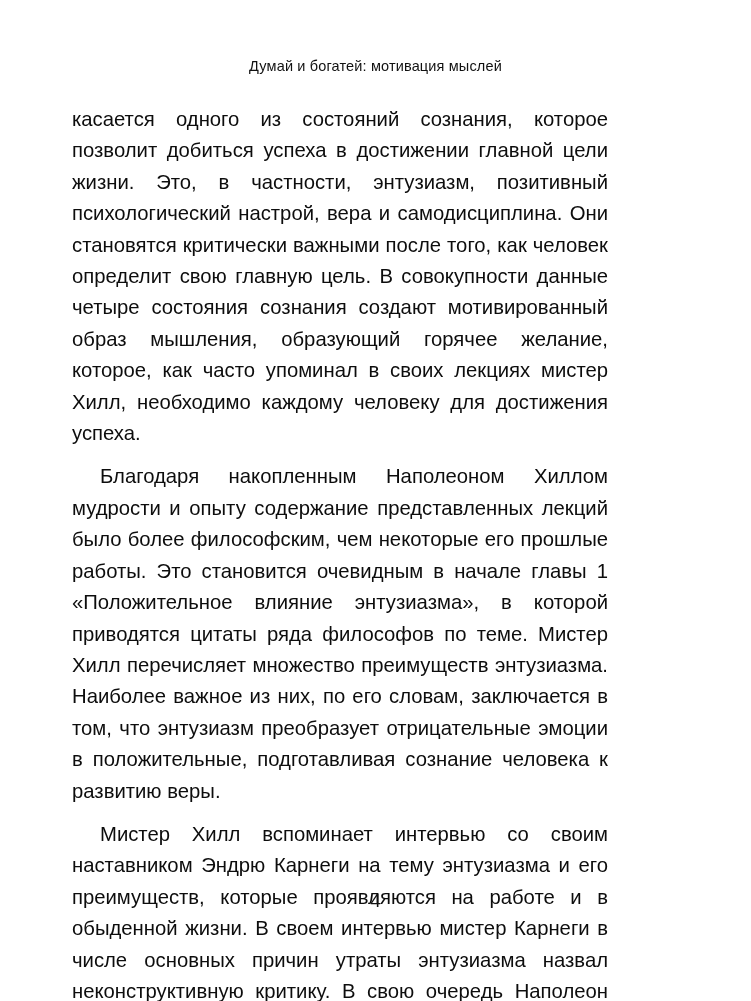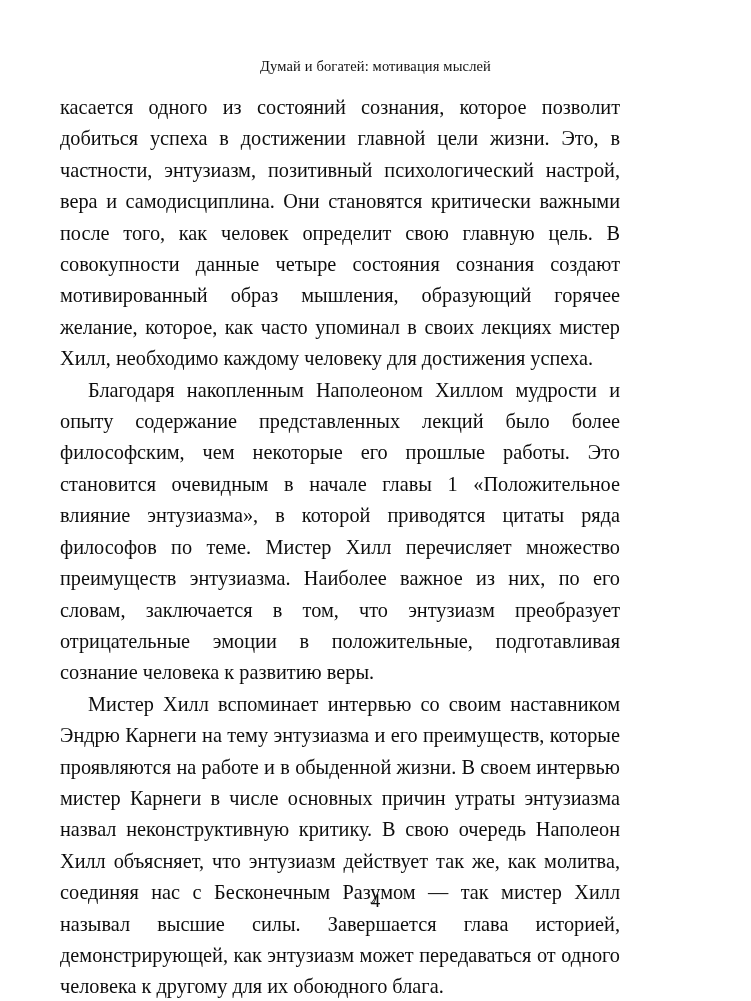--- a/index.html
+++ b/index.html
@@ -6,21 +6,21 @@
     margin: 0;
     padding: 0;
     background: #ffffff;
   }
   .page {
     position: relative;
     width: 751px;
     height: 1001px;
     background: #ffffff;
     overflow: hidden;
-    font-family: Liberation Serif, serif;
+    font-family: Liberation Sans, sans-serif;
     color: #0d0d0d;
   }
   .running-head {
     position: absolute;
     top: 58px;
     left: 0;
     width: 751px;
     text-align: center;
     font-size: 14.5px;
     letter-spacing: 0.15px;
@@ -32,21 +32,21 @@
     left: 60px;
     width: 560px;
     font-size: 20.3px;
     line-height: 31.4px;
     text-align: justify;
     text-justify: inter-word;
     color: #0d0d0d;
     hyphens: manual;
   }
   .body-text p {
-    margin: 0;
+    margin: 12px;
     text-indent: 0;
   }
   .body-text p.indent {
     text-indent: 28px;
   }
   .folio {
     position: absolute;
     top: 890px;
     left: 0;
     width: 751px;

